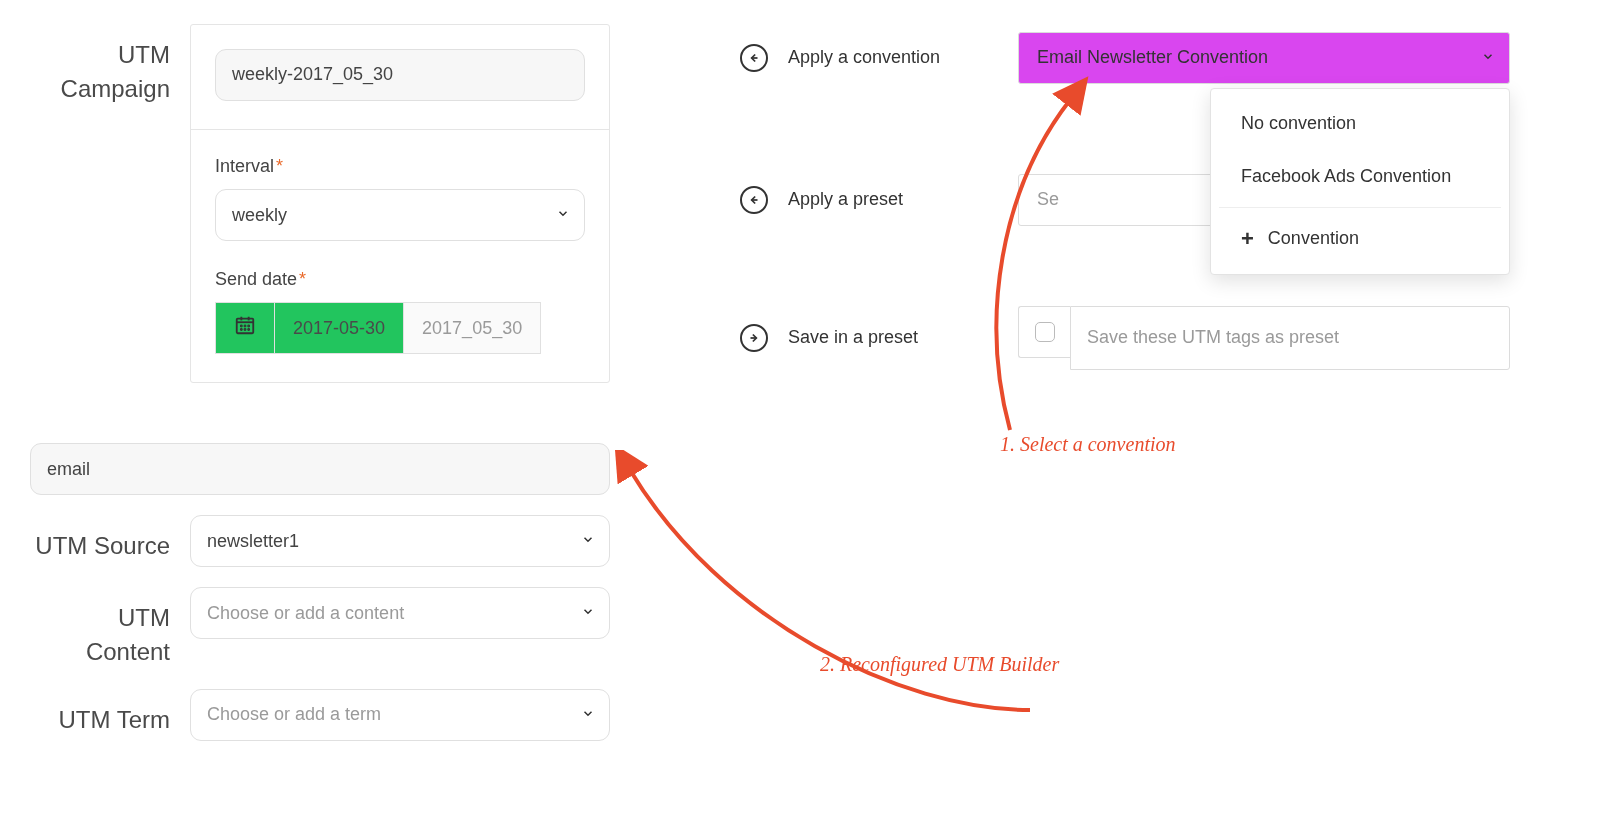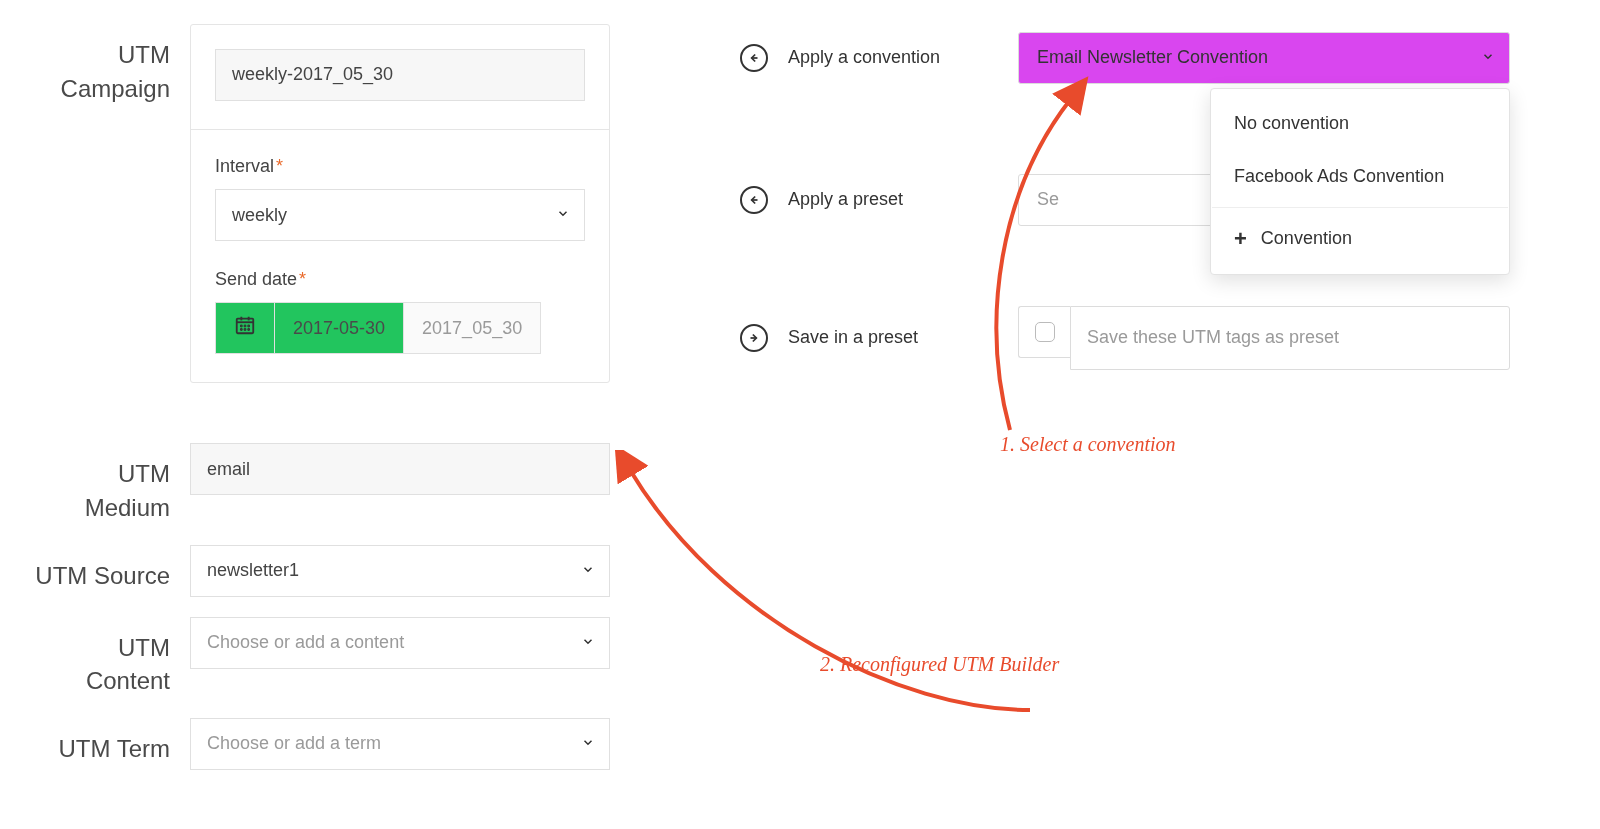--- a/index.html
+++ b/index.html
@@ -49,21 +49,21 @@
   }
   .subpanel {
     padding: 24px 24px 28px 24px;
   }
   .subpanel + .subpanel { border-top: 1px solid #e5e5e5; }
 
   .input, .select {
     width: 100%;
     height: 52px;
     border: 1px solid #e0e0e0;
-    border-radius: 0;
+    border-radius: 11px;
     background: #f7f7f7;
     padding: 0 16px;
     font-size: 18px;
     color: #444;
     display: flex;
     align-items: center;
     position: relative;
   }
   .input.white, .select.white { background: #fff; }
   .select .chev {
@@ -124,21 +124,21 @@
 
   .dropdown-menu {
     position:absolute;
     top:56px; right:0;
     min-width:300px;
     background:#fff;
     border:1px solid #e3e3e3;
     border-radius:4px;
     box-shadow:0 6px 20px rgba(0,0,0,0.12);
     z-index:5;
-    padding:8px 1px;
+    padding:8px 8px;
   }
   .dropdown-menu .item {
     padding:14px 22px;
     font-size:18px;
     color:#333;
     cursor:pointer;
     display:flex; align-items:center; gap:14px;
   }
   .dropdown-menu .item.add { border-top:1px solid #eee; margin-top:4px; padding-top:18px; }
 
@@ -233,21 +233,20 @@
               <span>2017_05_30</span>
             </div>
           </div>
         </div>
       </div>
     </div>
 
     <div style="height:30px"></div>
 
     <div class="form-row tight">
-      <div class="lbl">UTM Medium</div>
       <div class="field">
         <div class="input">
           <span>email</span>
         </div>
       </div>
     </div>
 
     <div class="form-row tight">
       <div class="lbl">UTM Source</div>
       <div class="field">

